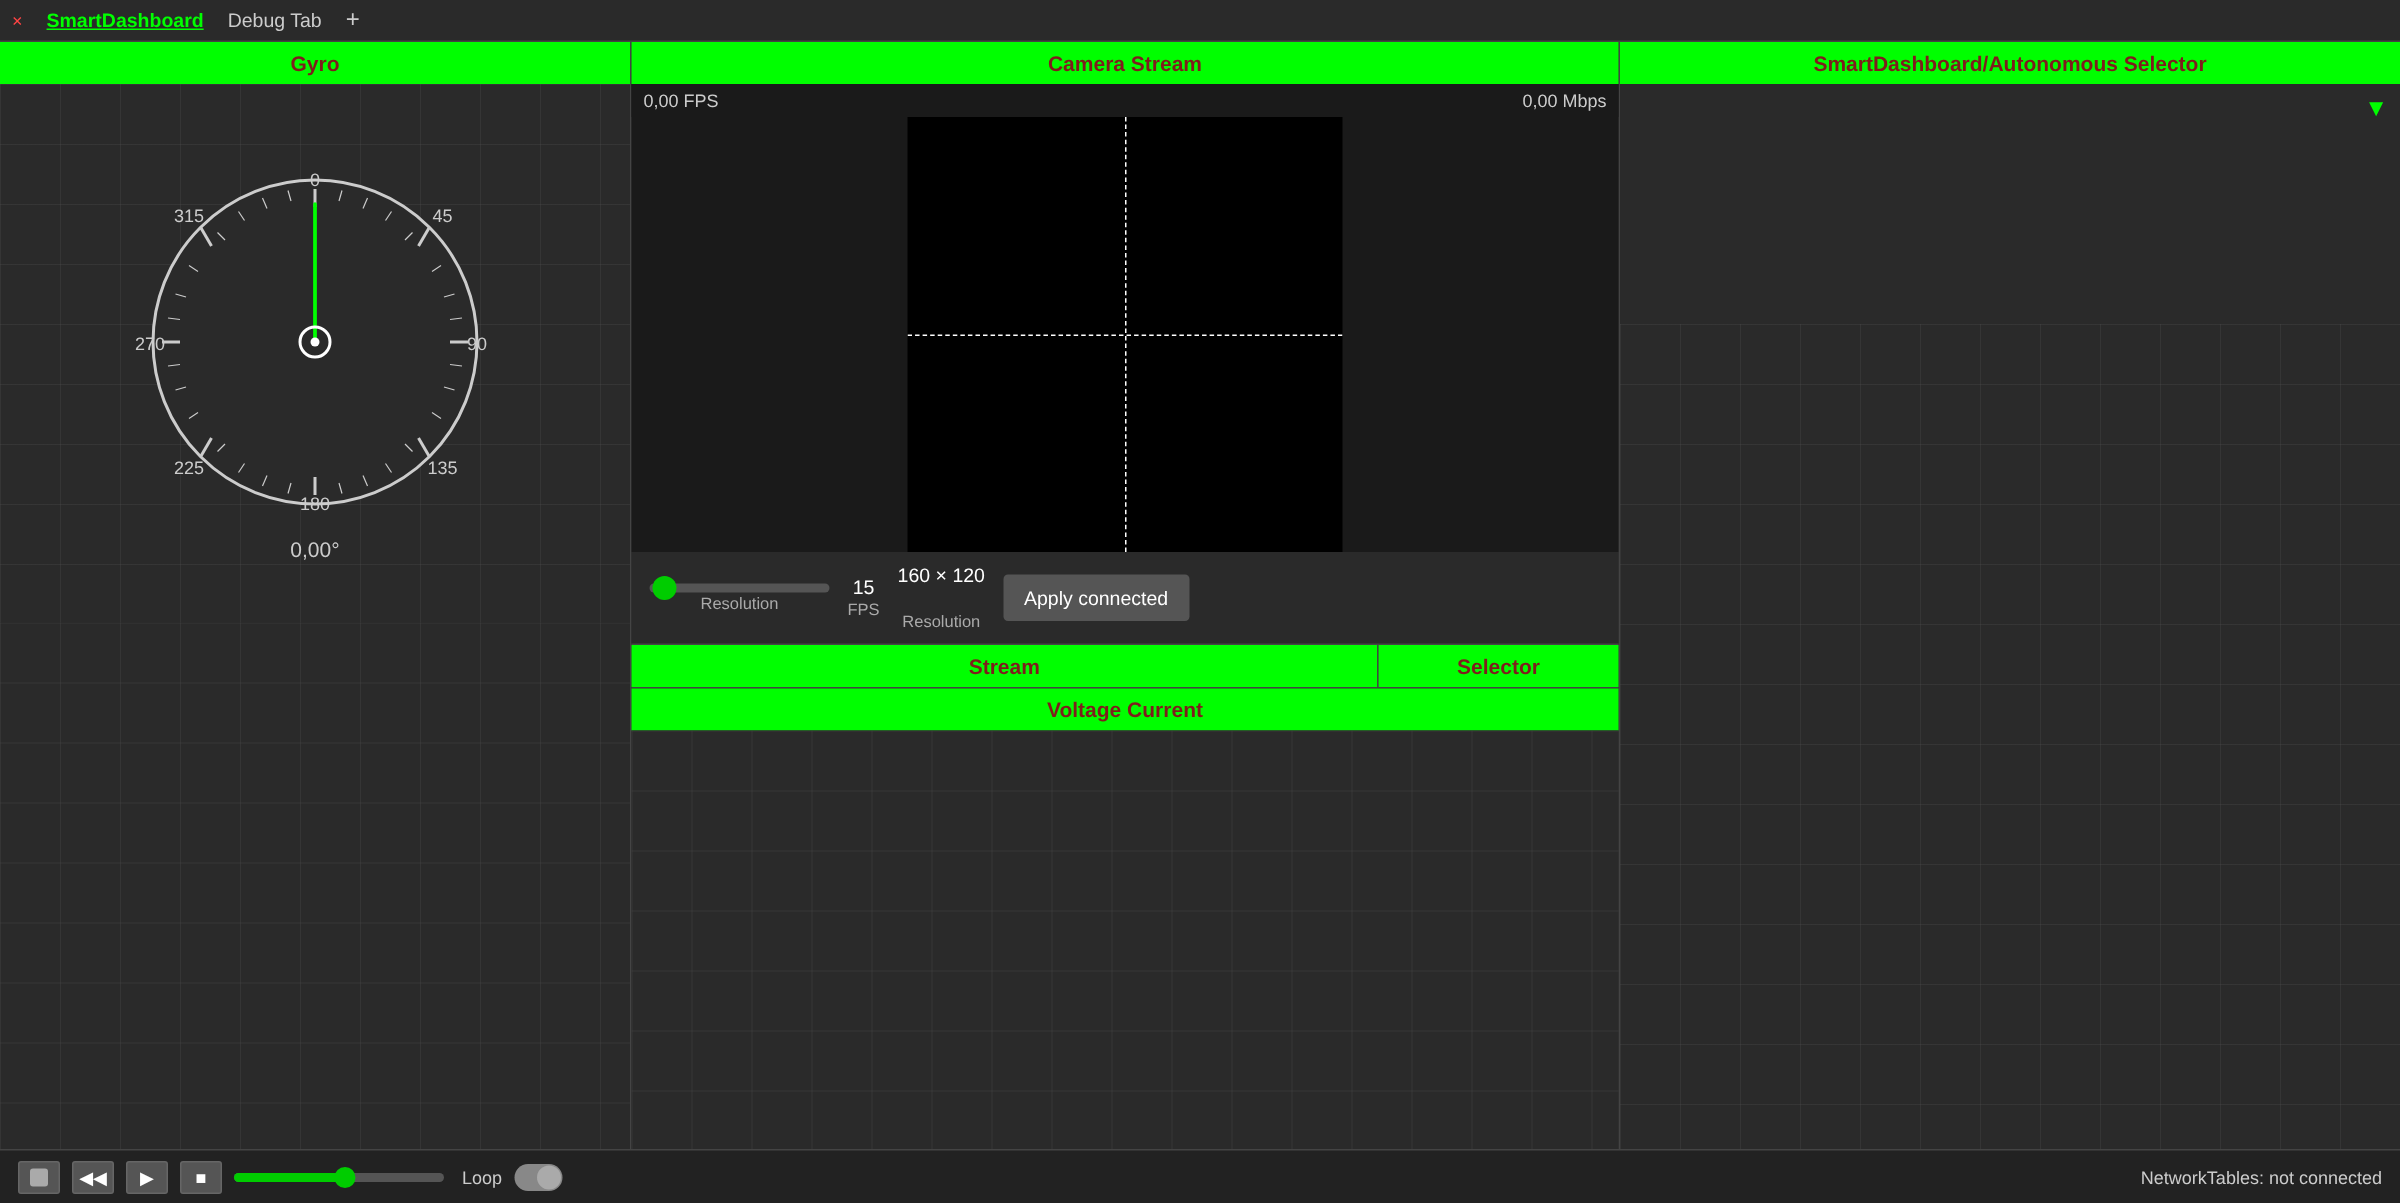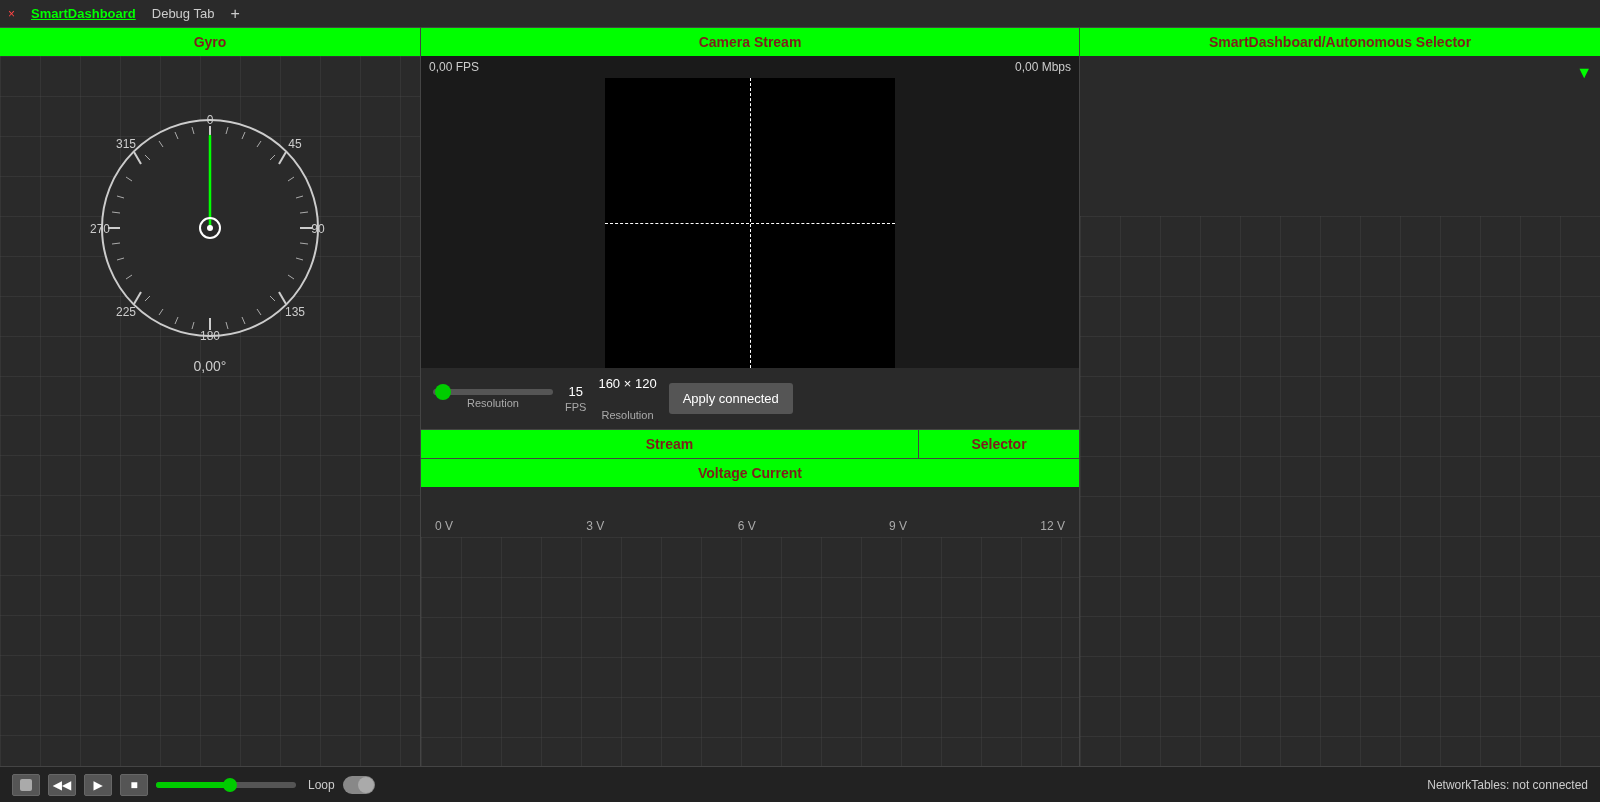--- a/index.html
+++ b/index.html
@@ -567,29 +567,20 @@
         <div class="widget-header">Stream</div>
       </div>
       <div id="alliance-widget">
         <div class="widget-header">Selector</div>
         <div id="alliance-body"></div>
       </div>
     </div>
 
     <div id="voltage-widget">
       <div class="widget-header">Voltage Current</div>
-      <div id="voltage-body" style="background:#2a2a2a; padding: 4px 12px 4px 12px;">
-        <div class="voltage-labels">
-          <span>0 V</span>
-          <span>3 V</span>
-          <span>6 V</span>
-          <span>9 V</span>
-          <span>12 V</span>
-        </div>
-      </div>
     </div>
 
     <div style="flex:1;" class="grid-bg"></div>
   </div>
 
   <div id="right-panel">
     <div id="autonomous-widget">
       <div class="widget-header">SmartDashboard/Autonomous Selector</div>
       <div id="autonomous-body" style="padding:8px; background:#2a2a2a; height:160px; display:flex; align-items:flex-start; justify-content:flex-end;">
         <span class="chevron-down">▼</span>

